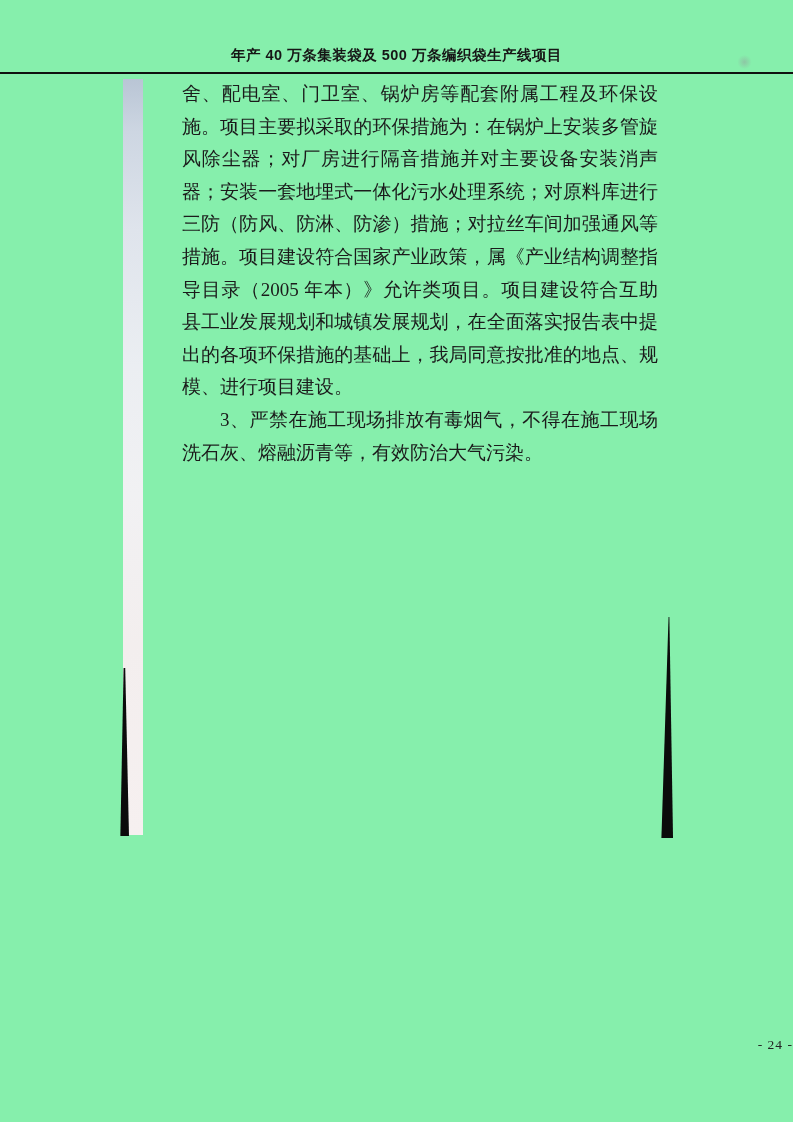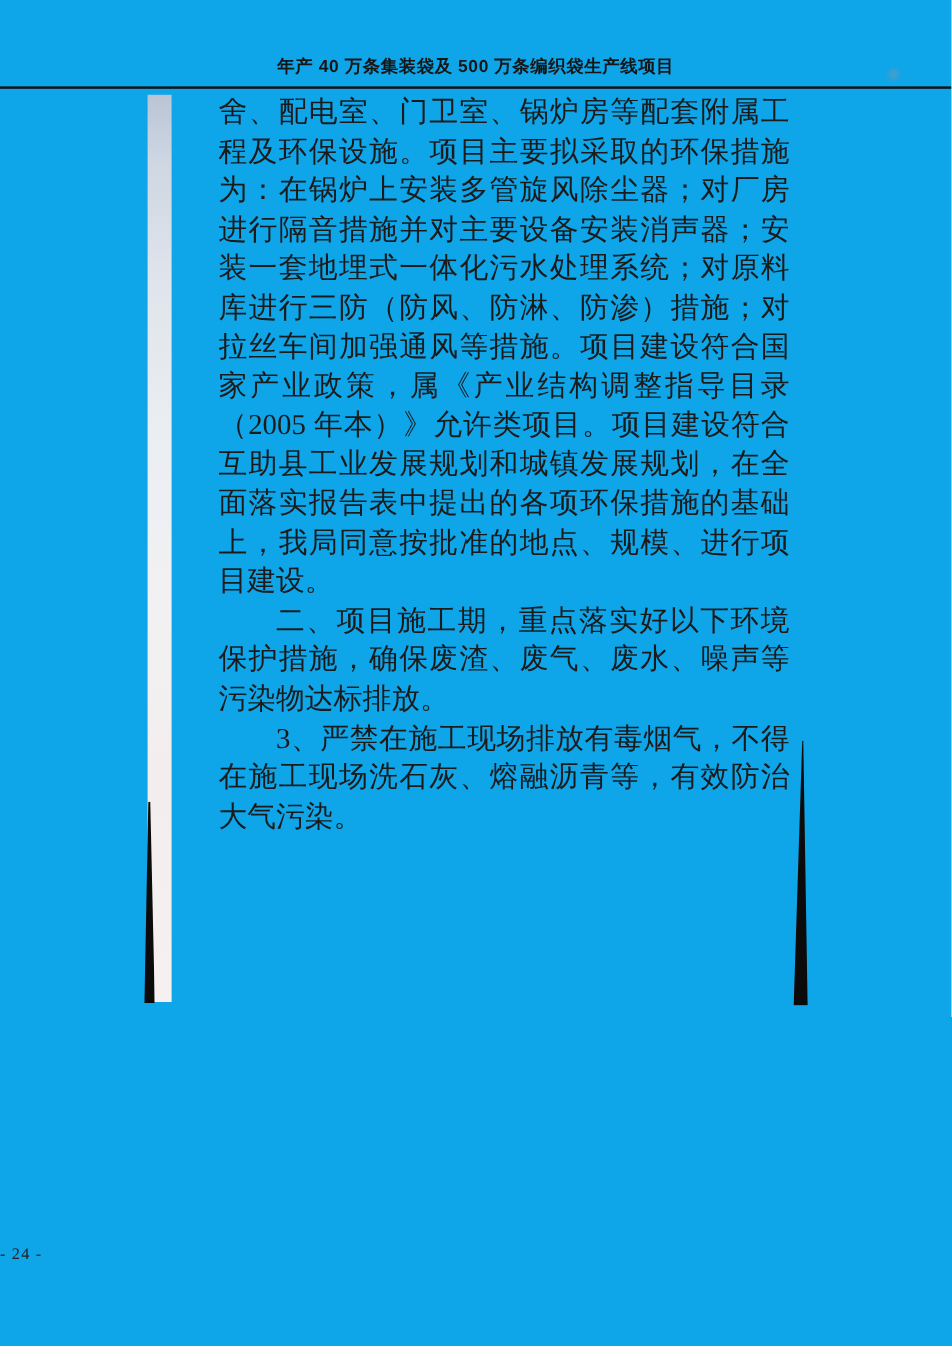--- a/index.html
+++ b/index.html
@@ -1,20 +1,20 @@
 <!DOCTYPE html>
 <html><head>
 <meta charset="utf-8">
 <style>
   html, body { margin: 0; padding: 0; background: #ffffff; }
   .page {
     position: relative;
     width: 793px;
     height: 1122px;
-    background: #0ea5e9;
+    background: #86efac;
     overflow: hidden;
     font-family: "Liberation Serif", "DejaVu Serif", serif;
   }
 
   
   .header-title {
     position: absolute;
     top: 46px;
     left: 0;
     width: 100%;
@@ -74,57 +74,56 @@
     background: #0b0b0b;
     clip-path: polygon(61% 0%, 67% 0%, 93% 100%, 10% 100%);
   }
 
   
   .body-text {
     position: absolute;
     left: 182px;
     top: 78px;
     width: 476px;
-    font-size: 24px;
+    font-size: 19px;
     line-height: 32.6px;
     color: #1b1b1b;
     text-align: justify;
   }
   .body-text p {
     margin: 0;
     padding: 0;
   }
   .body-text p.indent { text-indent: 2em; }
 
   
   .footer {
     position: absolute;
     top: 1037px;
     left: 0;
     width: 100%;
-    text-align: left;
+    text-align: right;
     font-size: 13.5px;
     color: #222222;
     letter-spacing: 1px;
   }
 </style>
 </head>
 <body>
 
 <div class="page">
 
   <div class="header-title">年产 40 万条集装袋及 500 万条编织袋生产线项目</div>
   <div class="header-rule"></div>
   <div class="header-speck"></div>
 
   <div class="scan-band"></div>
   <div class="scan-line-left"></div>
   <div class="scan-wedge-right"></div>
 
   <div class="body-text">
     <p>舍、配电室、门卫室、锅炉房等配套附属工程及环保设施。项目主要拟采取的环保措施为：在锅炉上安装多管旋风除尘器；对厂房进行隔音措施并对主要设备安装消声器；安装一套地埋式一体化污水处理系统；对原料库进行三防（防风、防淋、防渗）措施；对拉丝车间加强通风等措施。项目建设符合国家产业政策，属《产业结构调整指导目录（2005 年本）》允许类项目。项目建设符合互助县工业发展规划和城镇发展规划，在全面落实报告表中提出的各项环保措施的基础上，我局同意按批准的地点、规模、进行项目建设。</p>
-    <p class="indent">二、项目施工期，重点落实好以下环境保护措施，确保废渣、废气、废水、噪声等污染物达标排放。</p>
     <p class="indent">3、严禁在施工现场排放有毒烟气，不得在施工现场洗石灰、熔融沥青等，有效防治大气污染。</p>
   </div>
 
   <div class="footer">- 24 -</div>
 
 </div>
 
 </body></html>

